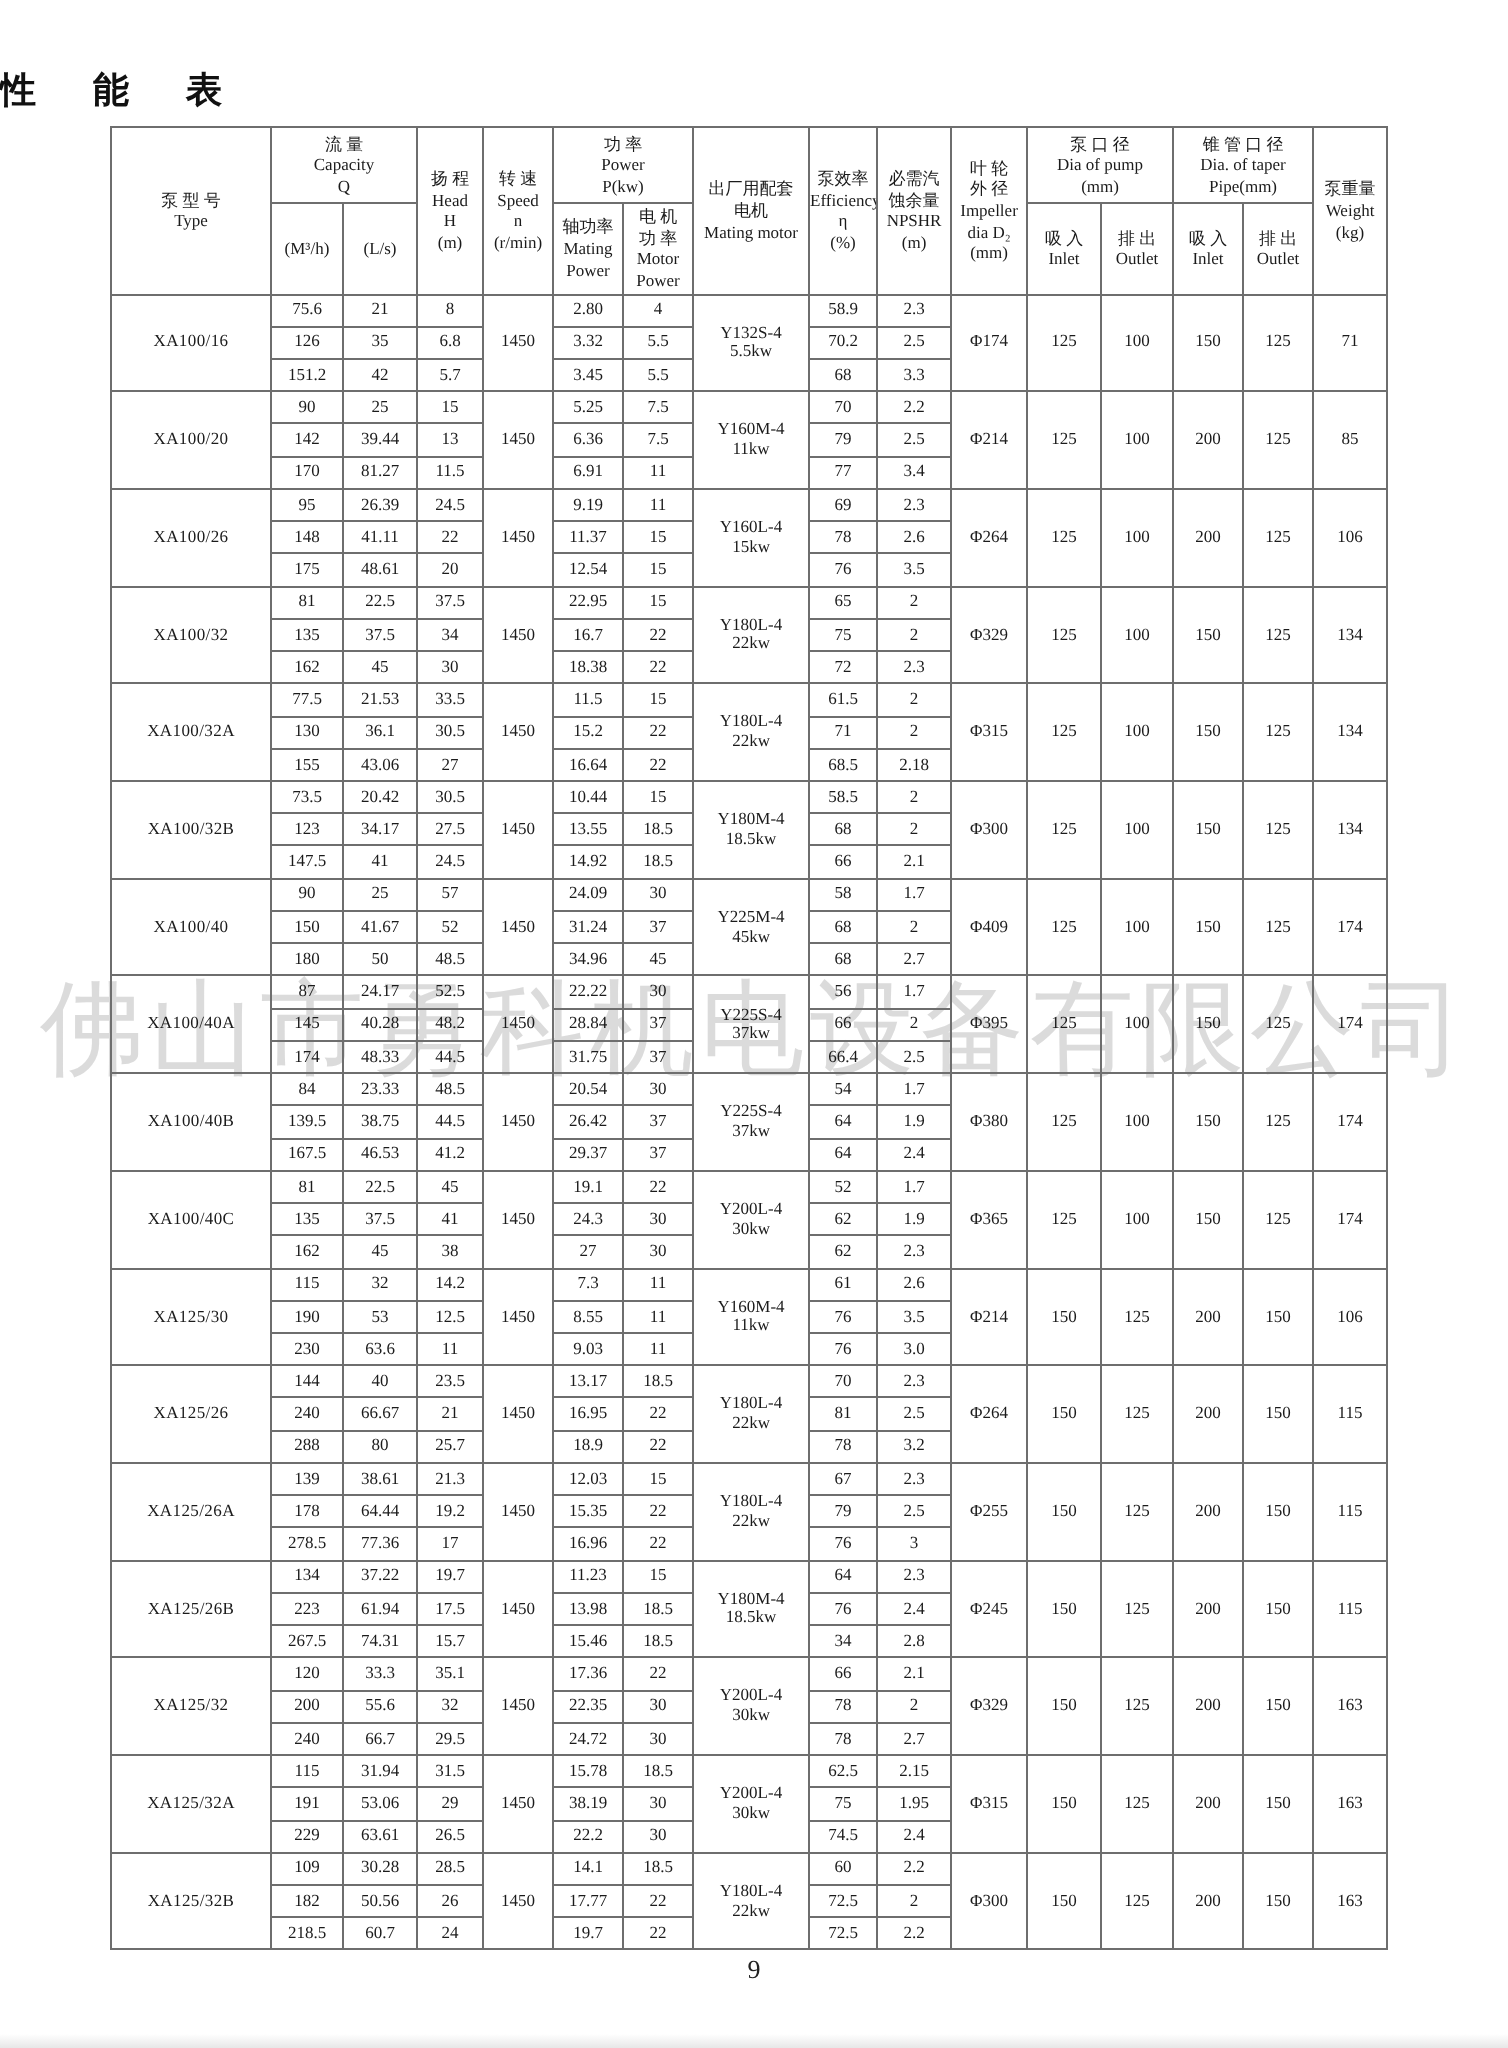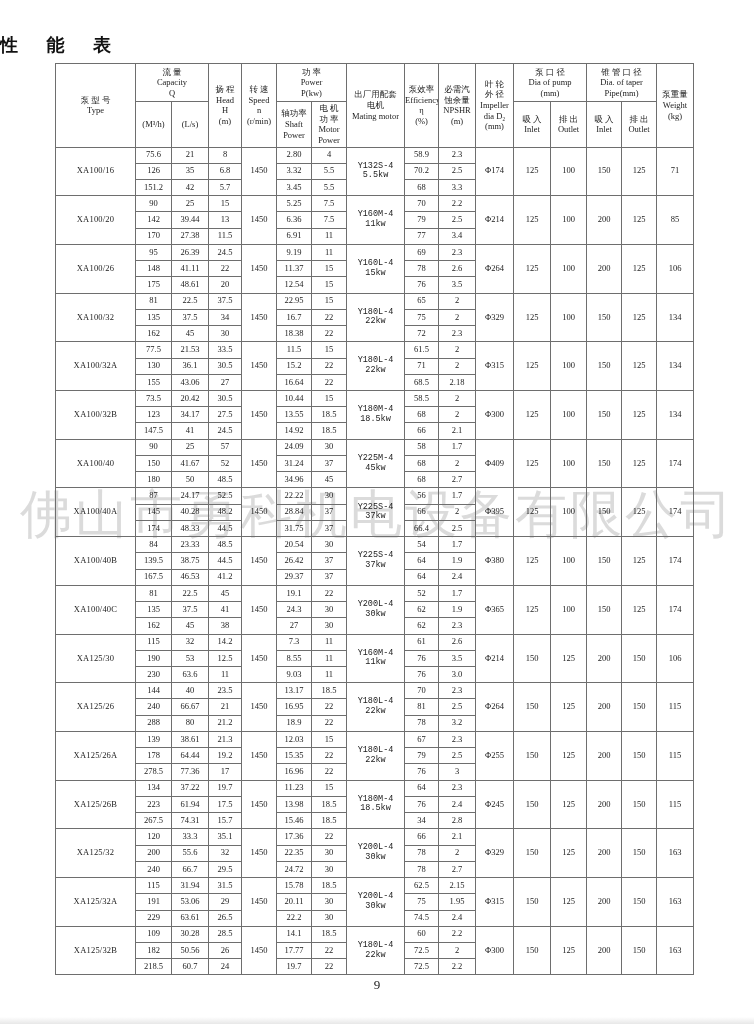--- a/index.html
+++ b/index.html
@@ -69,21 +69,21 @@
   th.lh-lg{line-height:1.85;}
   th.lh-md{line-height:1.6;}
   table.perf td{
     font-size:8.5px;
     height:16.24px;
     padding:0 1px;
     white-space:pre-line;
     line-height:1.15;
   }
   td.model{font-size:9px;letter-spacing:.2px;}
-  td.motor{line-height:1.3;font-family:Liberation Mono, monospace;}
+  td.motor{line-height:1.3;}
   tr.group-start td{border-top:1.8px solid var(--border-strong);}
   .page-number{
     position:absolute;
     top:977px; left:0; width:754px;
     text-align:center;
     font-size:13px;
     color:#222;
   }
   .scan-edge{
     position:absolute;
@@ -158,21 +158,21 @@
 Dia. of taper
 Pipe(mm)</th>
       <th rowspan="2" class="lh-lg">泵重量
 Weight
 (kg)</th>
     </tr>
     <tr>
       <th>(M³/h)</th>
       <th>(L/s)</th>
       <th>轴功率
-Shaft
+Mating
 Power</th>
       <th>电 机
 功 率
 Motor
 Power</th>
       <th class="lh-md">吸 入
 Inlet</th>
       <th class="lh-md">排 出
 Outlet</th>
       <th class="lh-md">吸 入
@@ -242,21 +242,21 @@
         <td>142</td>
         <td>39.44</td>
         <td>13</td>
         <td>6.36</td>
         <td>7.5</td>
         <td>79</td>
         <td>2.5</td>
       </tr>
       <tr>
         <td>170</td>
-        <td>27.38</td>
+        <td>81.27</td>
         <td>11.5</td>
         <td>6.91</td>
         <td>11</td>
         <td>77</td>
         <td>3.4</td>
       </tr>
       <tr class="group-start">
         <td class="model" rowspan="3">XA100/26</td>
         <td>95</td>
         <td>26.39</td>
@@ -613,21 +613,21 @@
         <td>66.67</td>
         <td>21</td>
         <td>16.95</td>
         <td>22</td>
         <td>81</td>
         <td>2.5</td>
       </tr>
       <tr>
         <td>288</td>
         <td>80</td>
-        <td>21.2</td>
+        <td>25.7</td>
         <td>18.9</td>
         <td>22</td>
         <td>78</td>
         <td>3.2</td>
       </tr>
       <tr class="group-start">
         <td class="model" rowspan="3">XA125/26A</td>
         <td>139</td>
         <td>38.61</td>
         <td>21.3</td>
@@ -753,21 +753,21 @@
         <td rowspan="3">150</td>
         <td rowspan="3">125</td>
         <td rowspan="3">200</td>
         <td rowspan="3">150</td>
         <td rowspan="3">163</td>
       </tr>
       <tr>
         <td>191</td>
         <td>53.06</td>
         <td>29</td>
-        <td>20.11</td>
+        <td>38.19</td>
         <td>30</td>
         <td>75</td>
         <td>1.95</td>
       </tr>
       <tr>
         <td>229</td>
         <td>63.61</td>
         <td>26.5</td>
         <td>22.2</td>
         <td>30</td>

